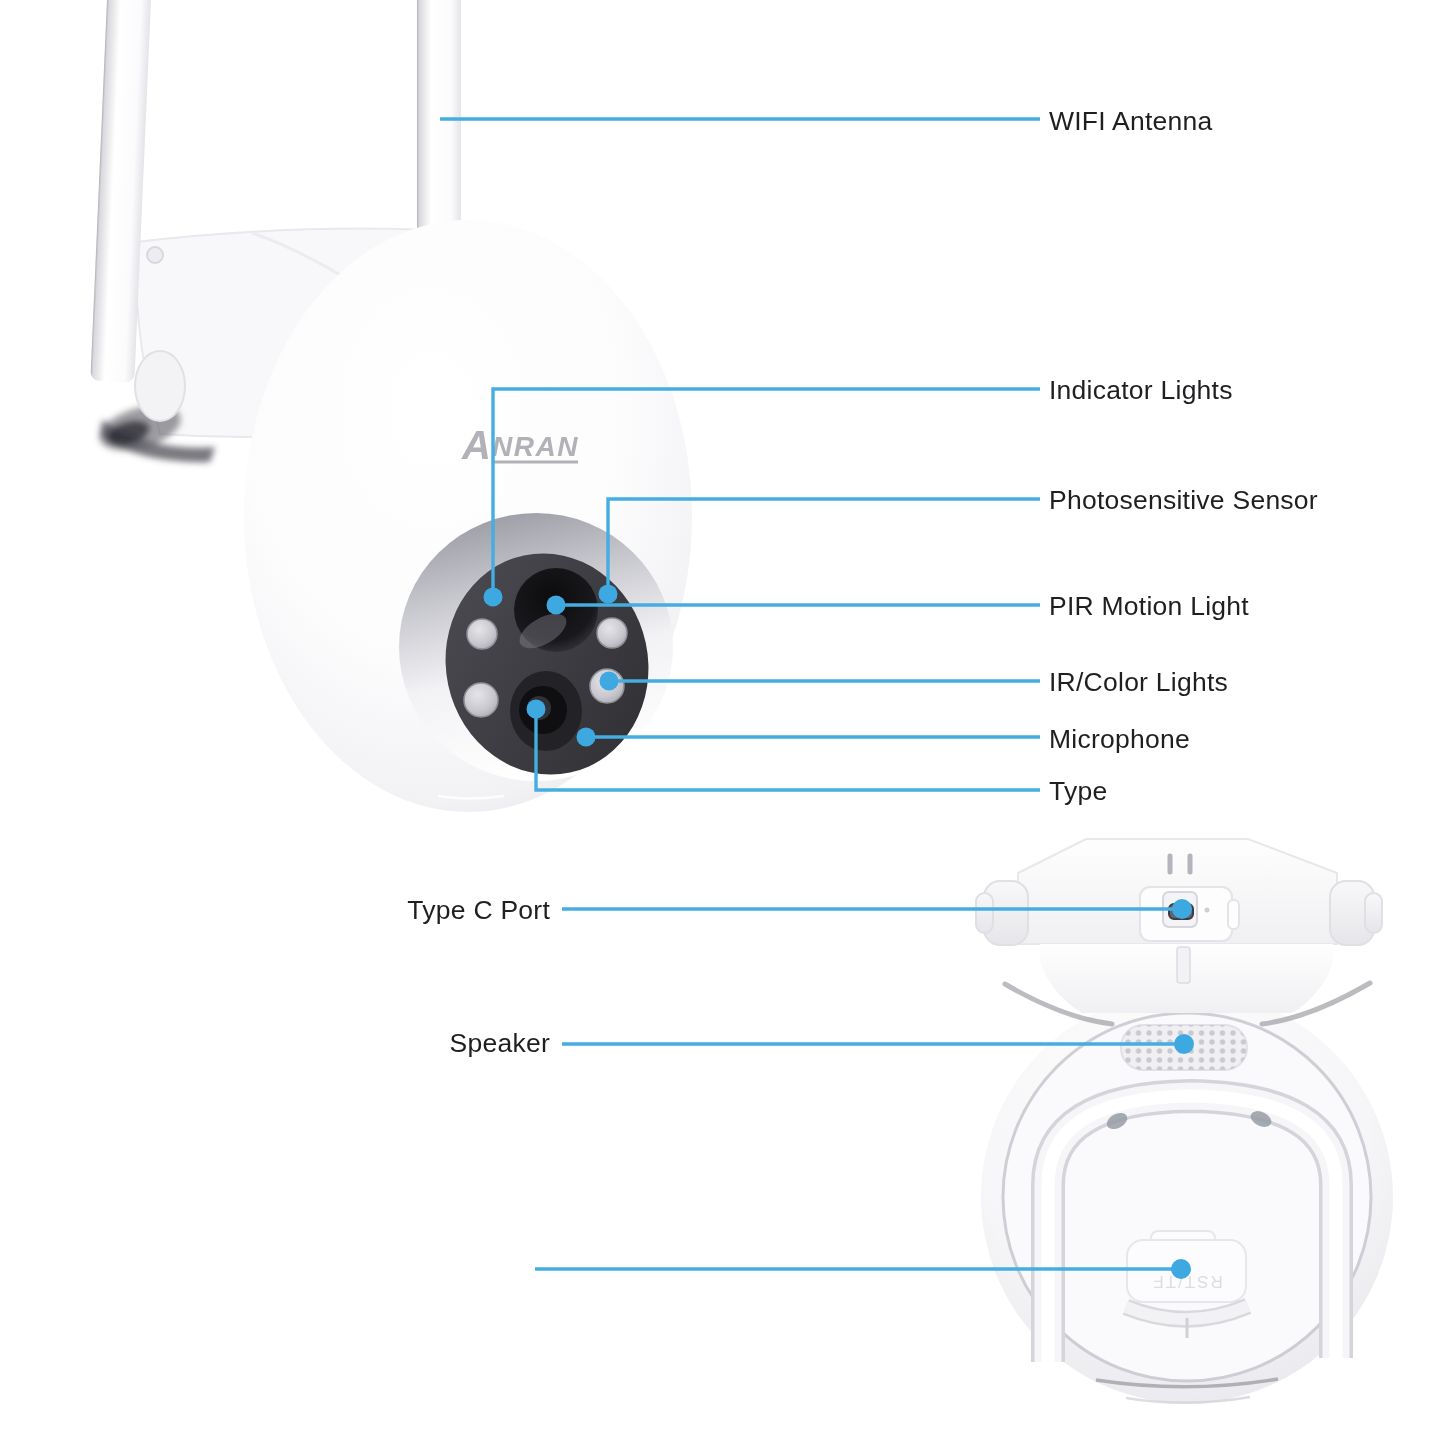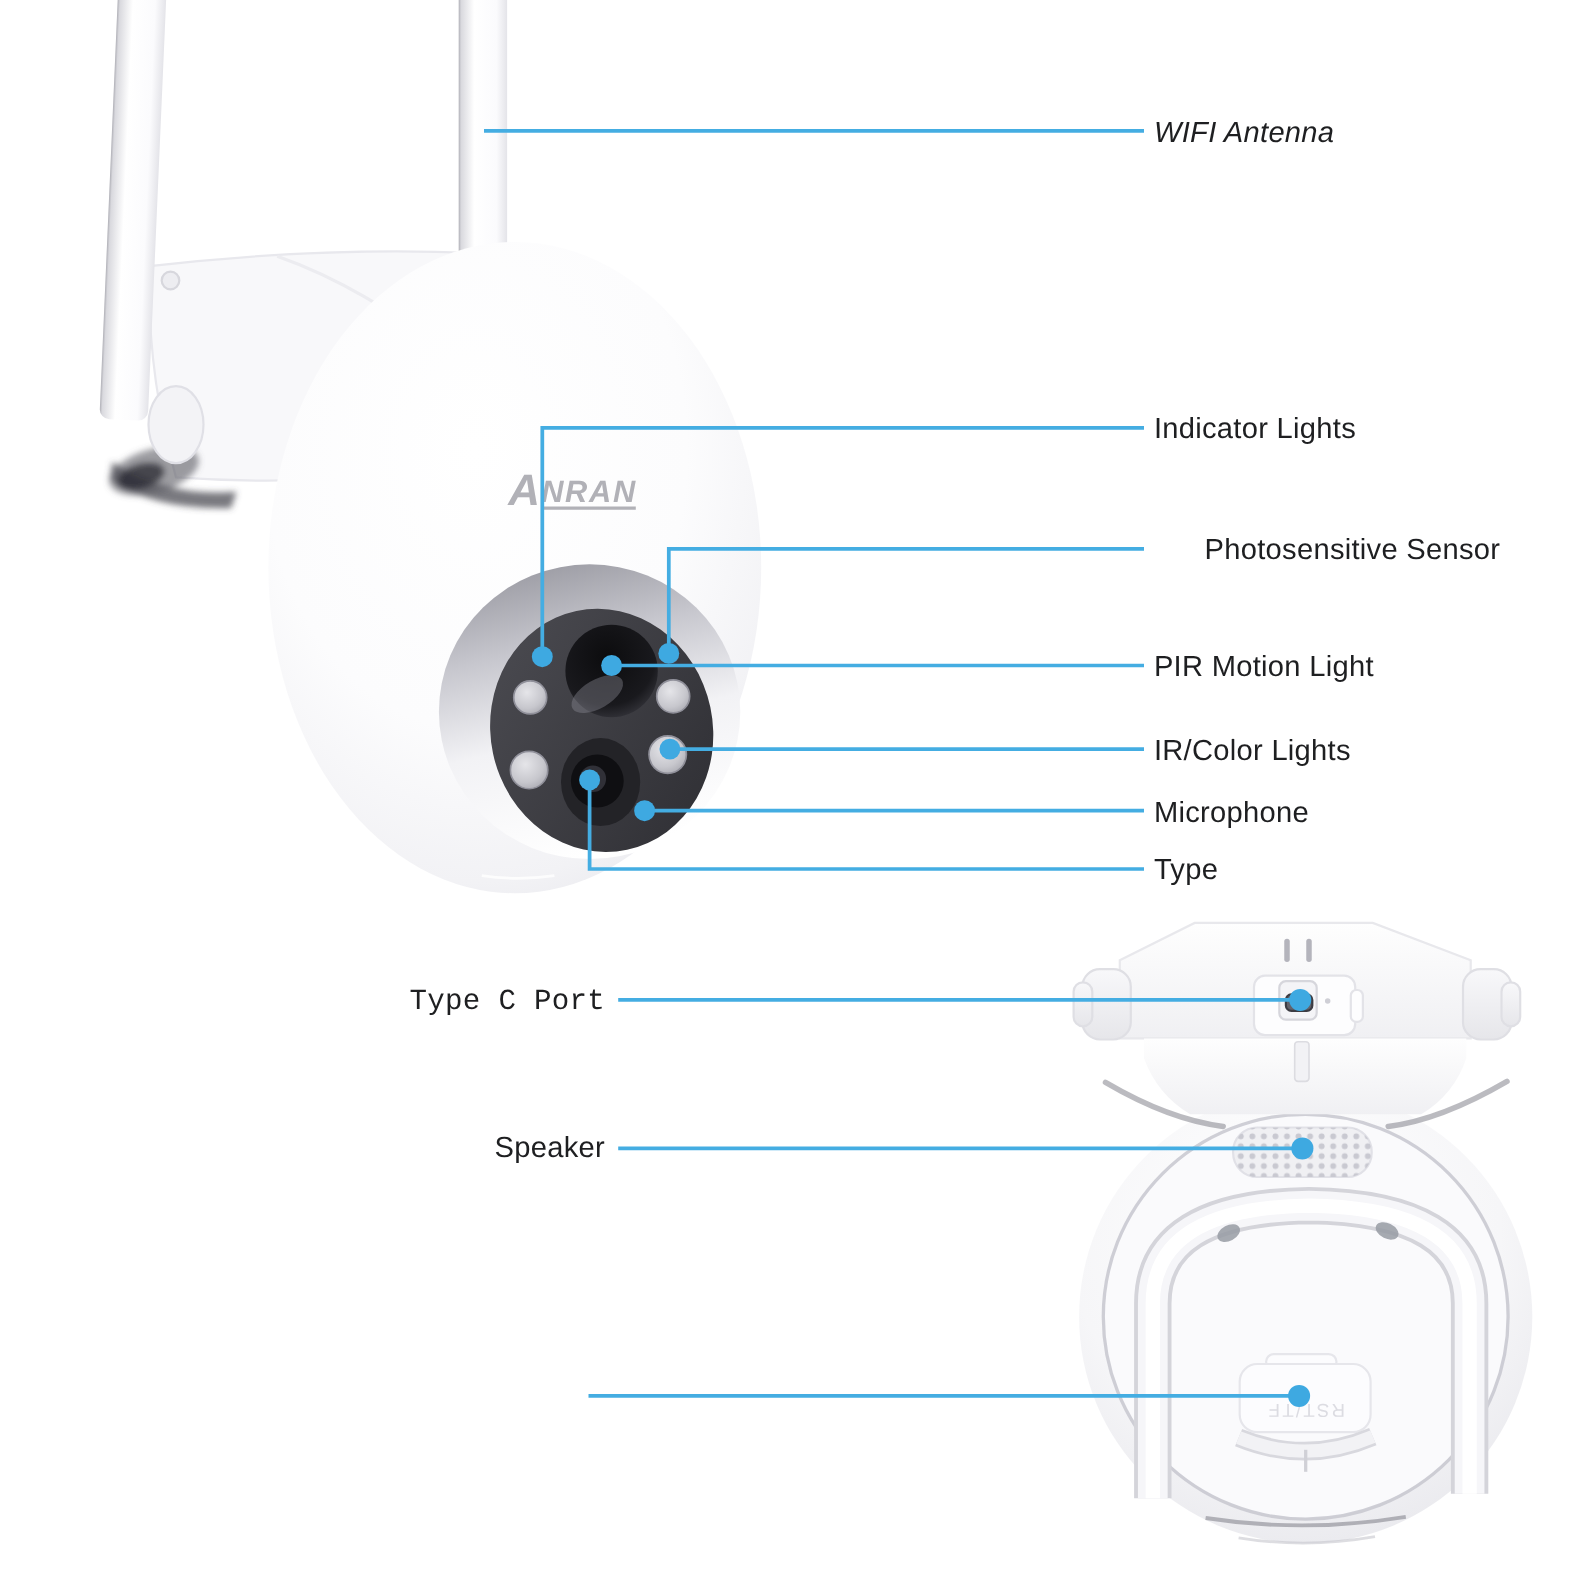--- a/index.html
+++ b/index.html
@@ -14,28 +14,28 @@
   .label{
     position:absolute;
     transform:translateY(-50%);
     font-size:26.5px;
     letter-spacing:.25px;
     color:#1e1f21;
     white-space:nowrap;
   }
   .label.right-side{text-align:left;}
   .label.left-side{text-align:right;}
-  #lbl-wifi      {left:1049px; top:121px;font-style:italic;}
+  #lbl-wifi      {left:1049px; top:121px;}
   #lbl-indicator {left:1049px; top:390px;}
-  #lbl-photo     {left:1095px; top:500px;}
+  #lbl-photo     {left:1049px; top:500px;}
   #lbl-pir       {left:1049px; top:606px;}
   #lbl-ir        {left:1049px; top:682px;}
   #lbl-mic       {left:1049px; top:739px;}
   #lbl-lens      {left:1049px; top:791px;}
-  #lbl-typec     {right:895px; top:910px;font-family:Liberation Mono, monospace;}
+  #lbl-typec     {right:895px; top:910px;}
   #lbl-speaker   {right:895px; top:1043px;}
   #lbl-sd        {right:918px; top:1268px; font-size:26px;}
 </style>
 </head>
 <body>
 
 <div class="stage">
 
   <svg class="art" width="1445" height="1445" viewBox="0 0 1445 1445">
     <defs>

